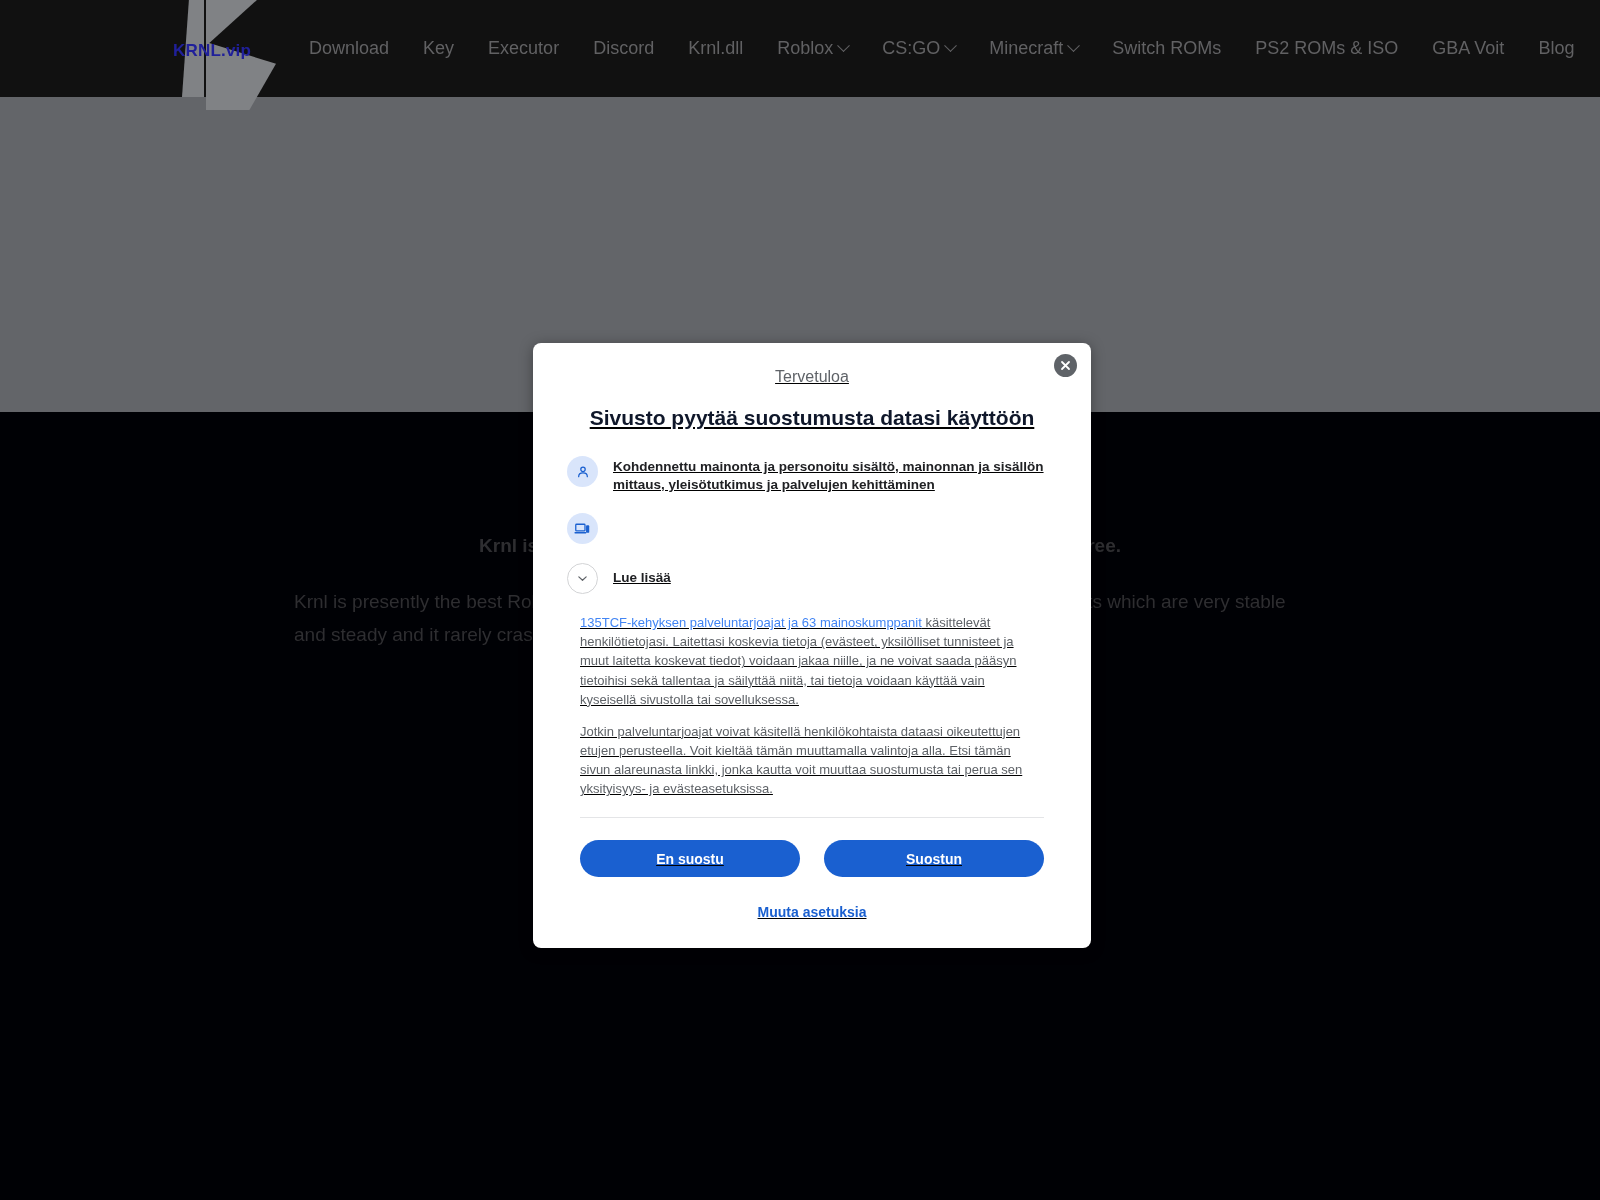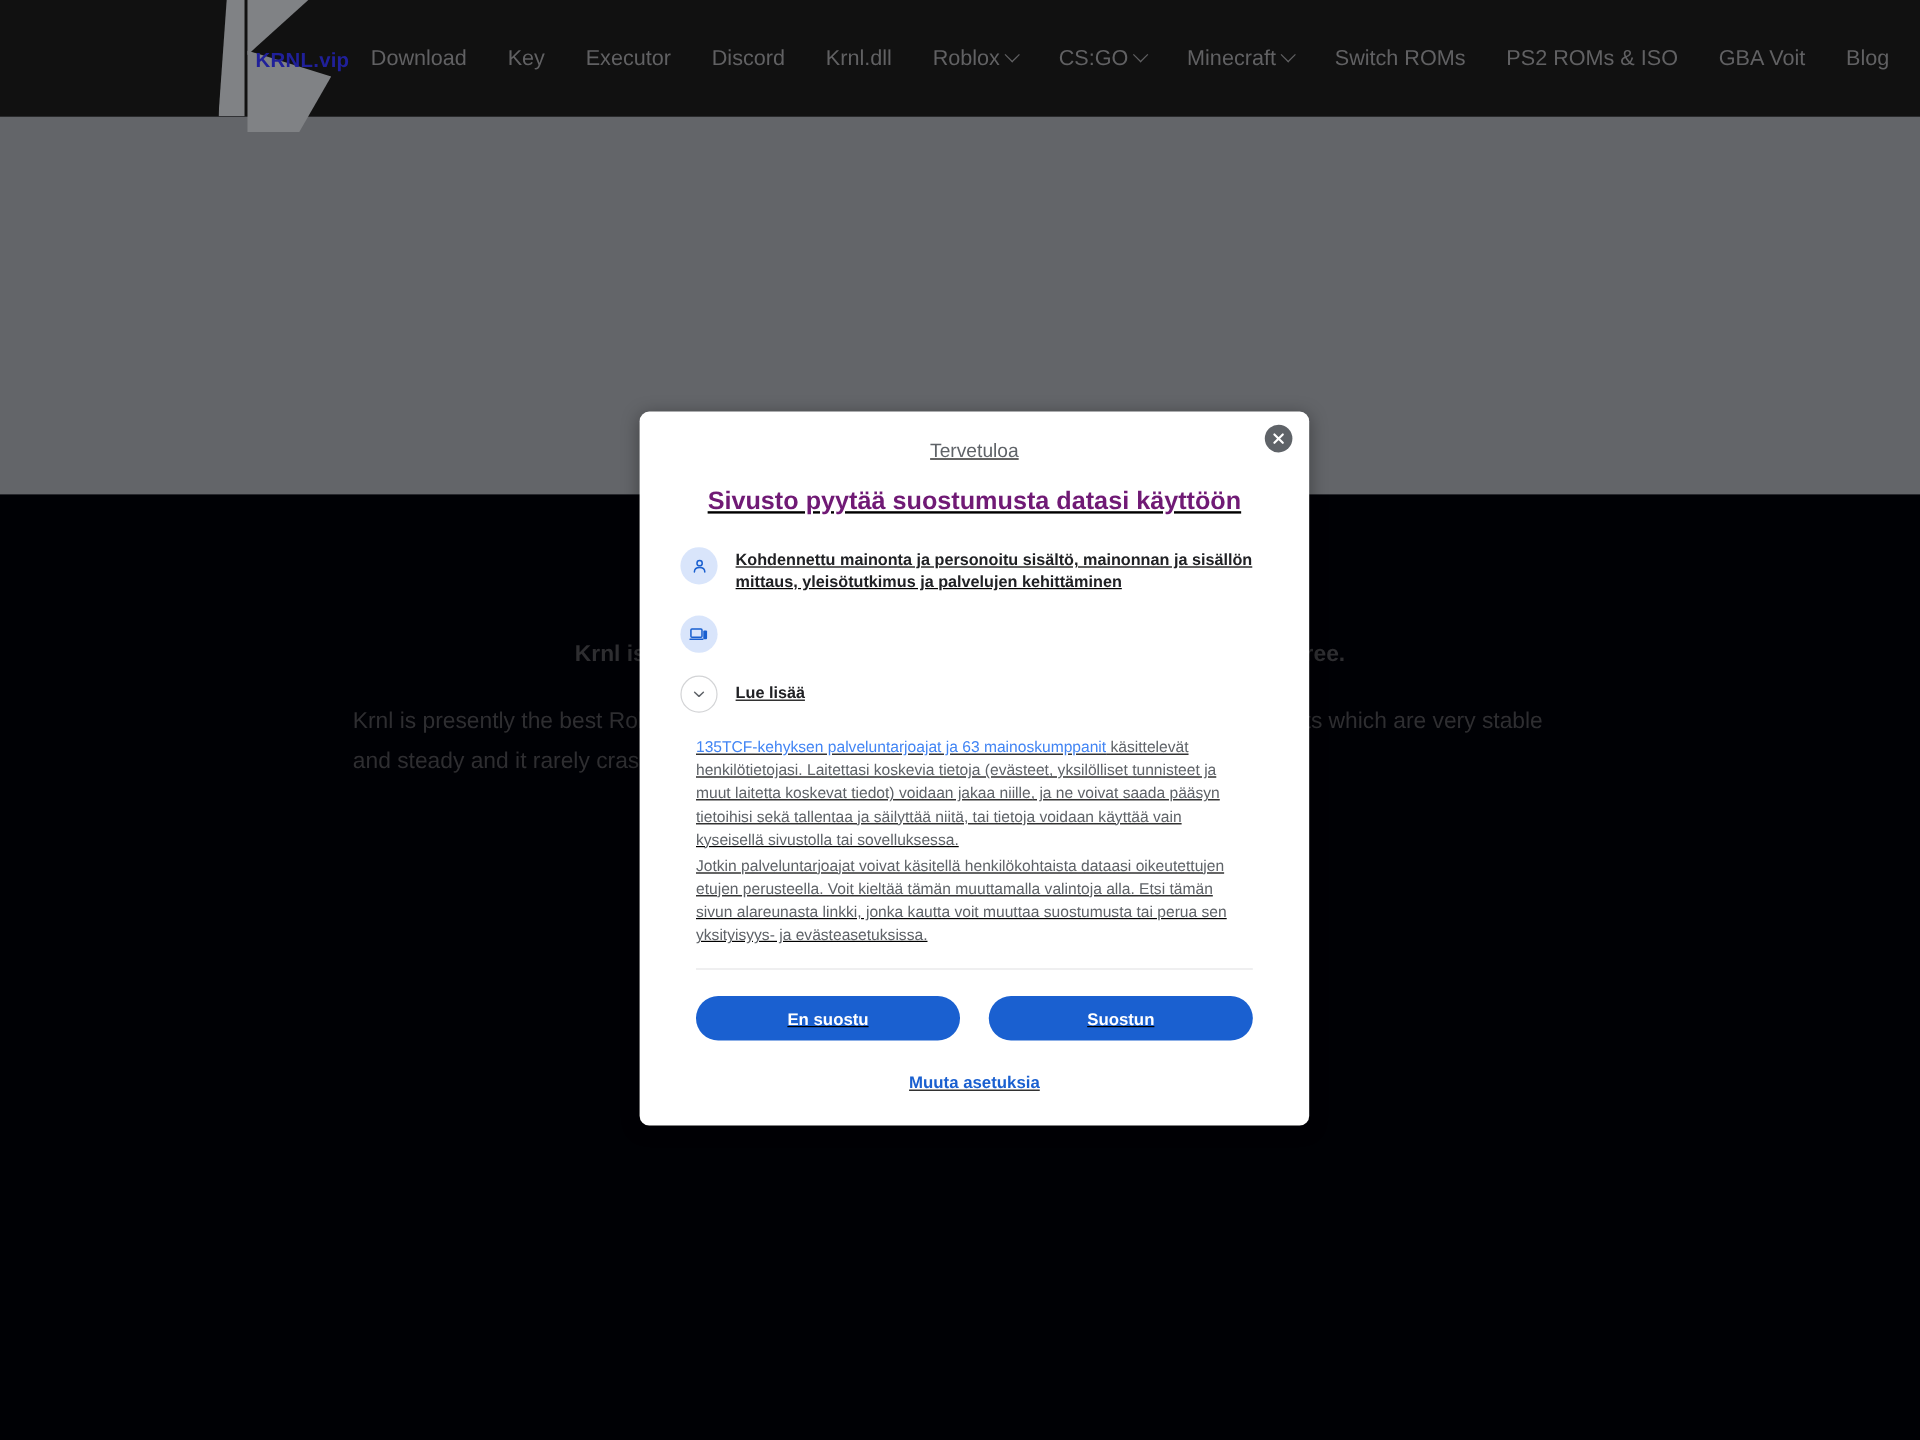--- a/index.html
+++ b/index.html
@@ -52,21 +52,20 @@
   }
   .brand-text {
     position: absolute;
     left: 13px;
     top: 41px;
     font-size: 17px;
     font-weight: bold;
     color: #20209a;
     letter-spacing: .2px;
     white-space: nowrap;
-    margin-left: 40px;
   }
 
   .main-nav {
     display: flex;
     align-items: center;
     gap: 0;
     margin-left: 12px;
   }
   .nav-item {
     display: flex;
@@ -152,21 +151,21 @@
   .modal-eyebrow {
     text-align: center;
     font-size: 16px;
     color: #5f6368;
     padding: 3px 0 0;
   }
   .modal-title {
     text-align: center;
     font-size: 21px;
     font-weight: bold;
-    color: #701a75;
+    color: #0f172a;
     padding: 18px 40px 0;
     line-height: 1.3;
   }
 
   .purpose-list {
     padding: 24px 47px 0 34px;
   }
   .purpose-row {
     display: flex;
     align-items: flex-start;
@@ -197,21 +196,21 @@
   }
   .p-text.plain { font-weight: bold; padding-top: 7px; }
 
   .body-copy {
     padding: 19px 47px 0 47px;
   }
   .body-copy p {
     font-size: 13px;
     color: #5f6368;
     line-height: 1.47;
-    margin-bottom: 3px;
+    margin-bottom: 13px;
   }
   .body-copy p:last-child { margin-bottom: 0; }
   .inline-link {
     color: #4285f4;
     text-decoration: none;
     cursor: pointer;
   }
 
   .modal-divider {
     margin: 19px 47px 0;

